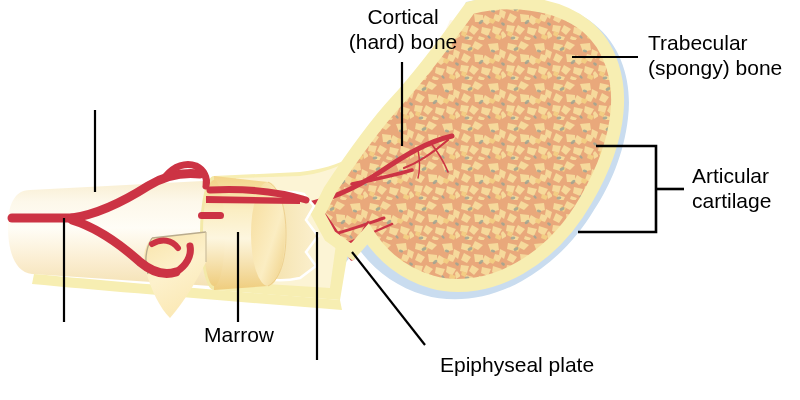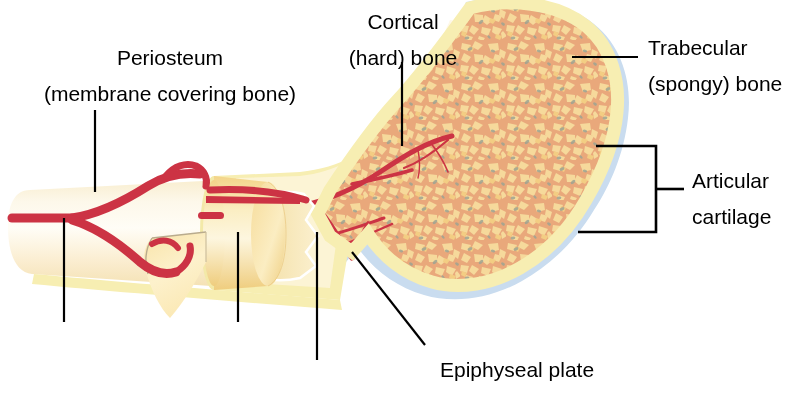--- a/index.html
+++ b/index.html
@@ -2,21 +2,21 @@
 <html><head>
 <meta charset="utf-8">
 <style>
   html,body{margin:0;padding:0;background:#fff;}
   #stage{
     position:relative;width:800px;height:400px;background:#ffffff;
     font-family:"Liberation Sans", sans-serif;overflow:hidden;
   }
   svg#art{position:absolute;left:0;top:0;width:800px;height:400px;}
   .lbl{
-    position:absolute;color:#000;font-size:21px;line-height:36px;
+    position:absolute;color:#000;font-size:21px;line-height:25px;
     white-space:pre;font-family:"Liberation Sans", sans-serif;
   }
   .lbl.c{text-align:center;}
 </style>
 </head>
 <body>
 
 <div id="stage">
 
   <svg id="art" viewBox="0 0 800 400">
@@ -195,30 +195,29 @@
       <line x1="317" y1="232" x2="317" y2="360"></line>
       <line x1="352" y1="252" x2="425" y2="345"></line>
     </g>
 
     <g stroke="#000" stroke-width="2.6" fill="none">
       <path d="M596 146 L 656 146 L 656 232 L 578 232"></path>
       <line x1="656" y1="189" x2="684" y2="189"></line>
     </g>
   </svg>
 
-  <div class="lbl c" style="left:20px;top:40px;width:300px;">Periosteum
-(membrane covering bone)</div>
 
   <div class="lbl c" style="left:318px;top:4px;width:170px;">Cortical
 (hard) bone</div>
 
   <div class="lbl" style="left:648px;top:30px;width:160px;">Trabecular
 (spongy) bone</div>
 
   <div class="lbl" style="left:692px;top:163px;width:110px;">Articular
 cartilage</div>
 
 
+  <div class="lbl c" style="left:186px;top:322px;width:106px;">Marrow</div>
 
 
   <div class="lbl" style="left:440px;top:352px;width:230px;">Epiphyseal plate</div>
 
 </div>
 
 </body></html>

